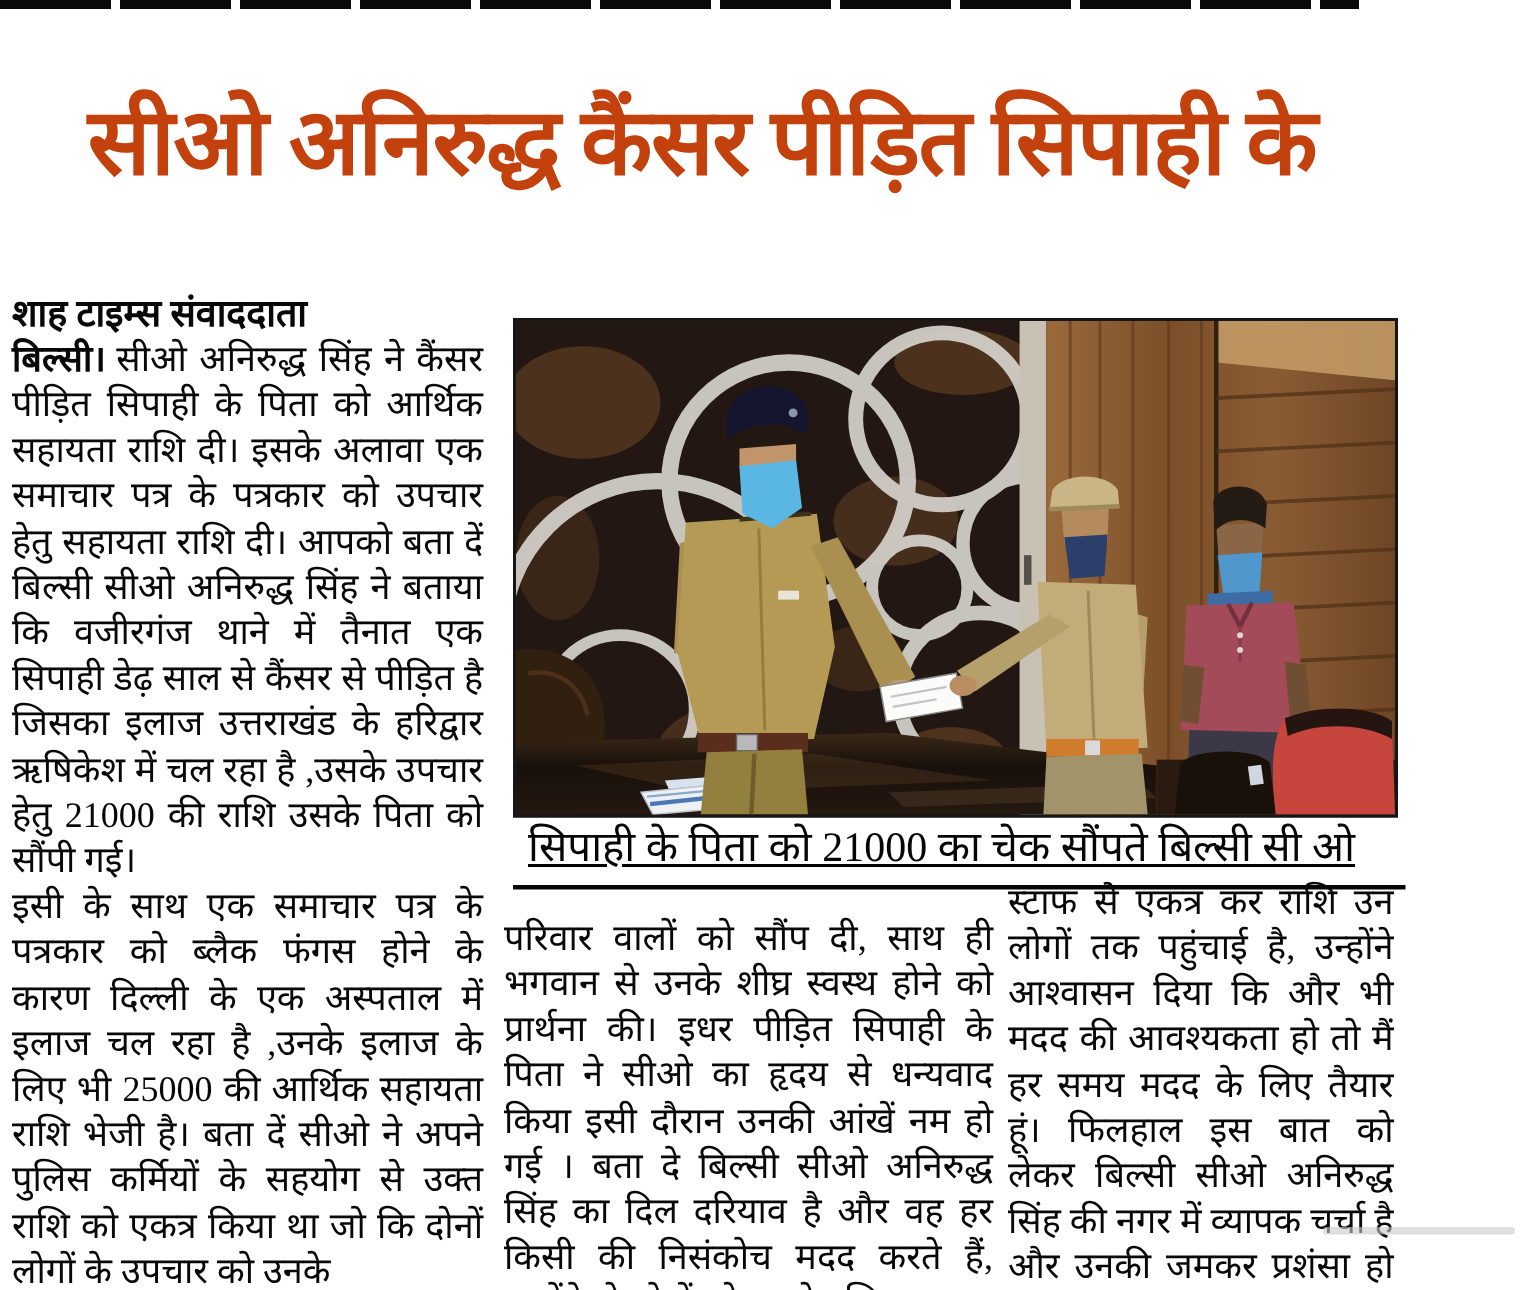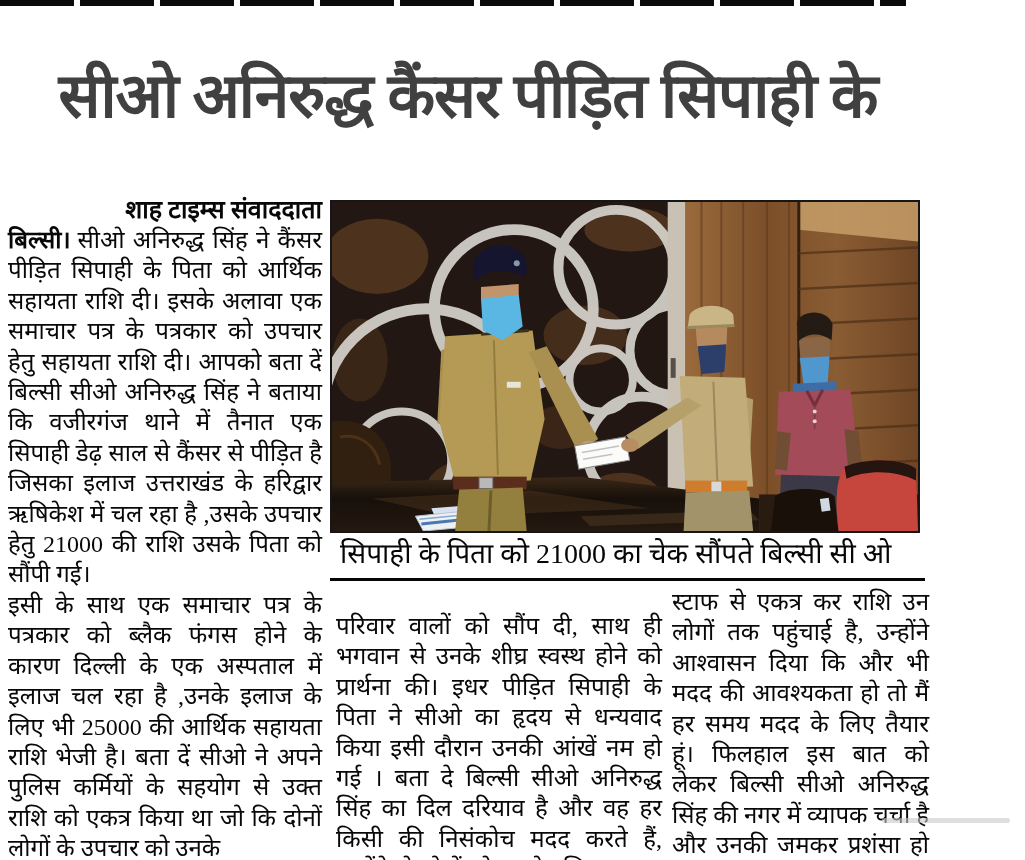--- a/index.html
+++ b/index.html
@@ -14,33 +14,33 @@
   }
   .top-rule{
     position:absolute;left:0;top:0;width:906px;height:6px;
     background:repeating-linear-gradient(90deg,#0a0a0a 0 74px,#ffffff 74px 80px);
   }
   .headline{
     position:absolute;left:0;top:16px;width:936px;
     text-align:center;font-weight:bold;
     font-size:62px;line-height:77px;
     letter-spacing:-1px;
-    color:#404040;
+    color:#c2410c;
   }
   .headline .hl-line{display:block;}
   .col{
     position:absolute;
     font-size:24px;line-height:30.4px;
     text-align:justify;
     color:#080808;
   }
   .col p{margin:0;}
   .left-col{left:8px;top:194px;width:314px;}
   .byline{
-    text-align:right;font-weight:bold;font-size:25px;
+    text-align:left;font-weight:bold;font-size:25px;
     margin:0 0 1px 0;line-height:31px;
   }
   .lead{font-weight:bold;margin-right:7px;}
   .mid-col{left:336px;top:611px;width:326px;}
   .right-col{left:672px;top:587px;width:257px;}
   .photo-fig{position:absolute;left:330px;top:200px;width:595px;}
   .photo-frame{
     width:590px;height:333px;border:2px solid #161616;box-sizing:border-box;
     background:#1e1410;
   }
@@ -68,21 +68,21 @@
   <h1 class="headline">
     <span class="hl-line">सीओ अनिरुद्ध कैंसर पीड़ित सिपाही के</span>
   </h1>
 
   <div class="col left-col">
     <p class="byline">शाह टाइम्स संवाददाता</p>
     <p><span class="lead">बिल्सी।</span><span>सीओ अनिरुद्ध सिंह ने कैंसर पीड़ित सिपाही के पिता को आर्थिक सहायता राशि दी। इसके अलावा एक समाचार पत्र के पत्रकार को उपचार हेतु सहायता राशि दी। आपको बता दें बिल्सी सीओ अनिरुद्ध सिंह ने बताया कि वजीरगंज थाने में तैनात एक सिपाही डेढ़ साल से कैंसर से पीड़ित है जिसका इलाज उत्तराखंड के हरिद्वार ऋषिकेश में चल रहा है ,उसके उपचार हेतु 21000 की राशि उसके पिता को सौंपी गई।</span></p>
     <p>इसी के साथ एक समाचार पत्र के पत्रकार को ब्लैक फंगस होने के कारण दिल्ली के एक अस्पताल में इलाज चल रहा है ,उनके इलाज के लिए भी 25000 की आर्थिक सहायता राशि भेजी है। बता दें सीओ ने अपने पुलिस कर्मियों के सहयोग से उक्त राशि को एकत्र किया था जो कि दोनों लोगों के उपचार को उनके</p>
   </div>
 
-  <figure class="photo-fig" style="margin:0;">
+  <figure class="photo-fig" style="margin:12px;text-decoration:underline;">
     <div class="photo-frame">
 
       <svg viewBox="0 0 590 333" preserveAspectRatio="none" role="img">
         <defs>
           <clipPath id="wallclip">
               <rect x="0" y="0" width="352" height="333"></rect>
             </clipPath>
           <linearGradient id="woodv" x1="0" y1="0" x2="1" y2="0">
             <stop offset="0" stop-color="#9a6a3c"></stop>
             <stop offset="0.35" stop-color="#7c4f29"></stop>

